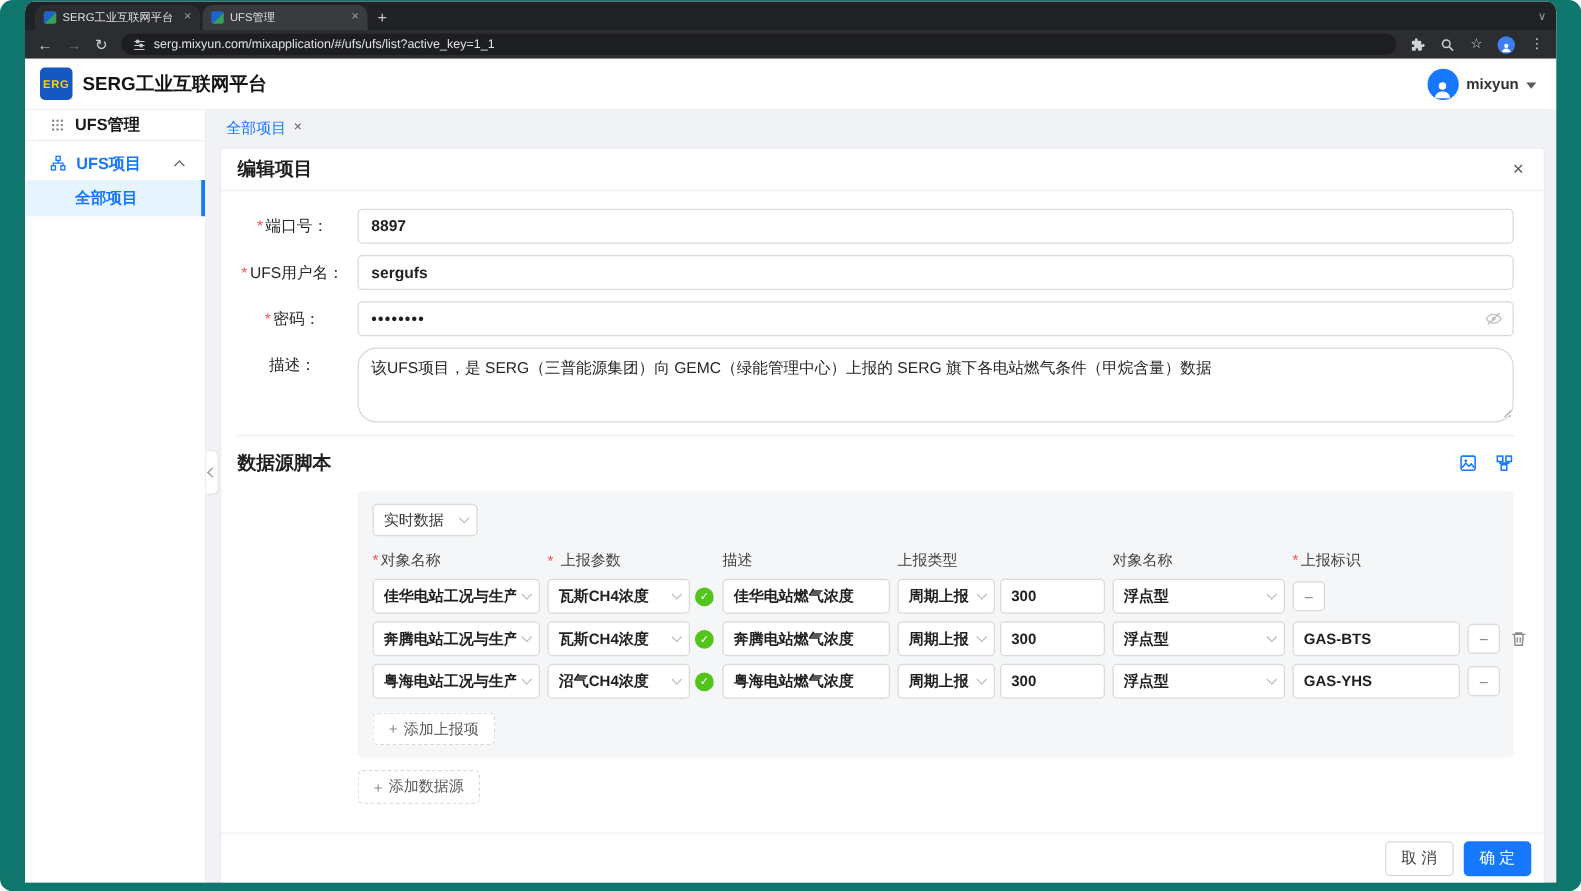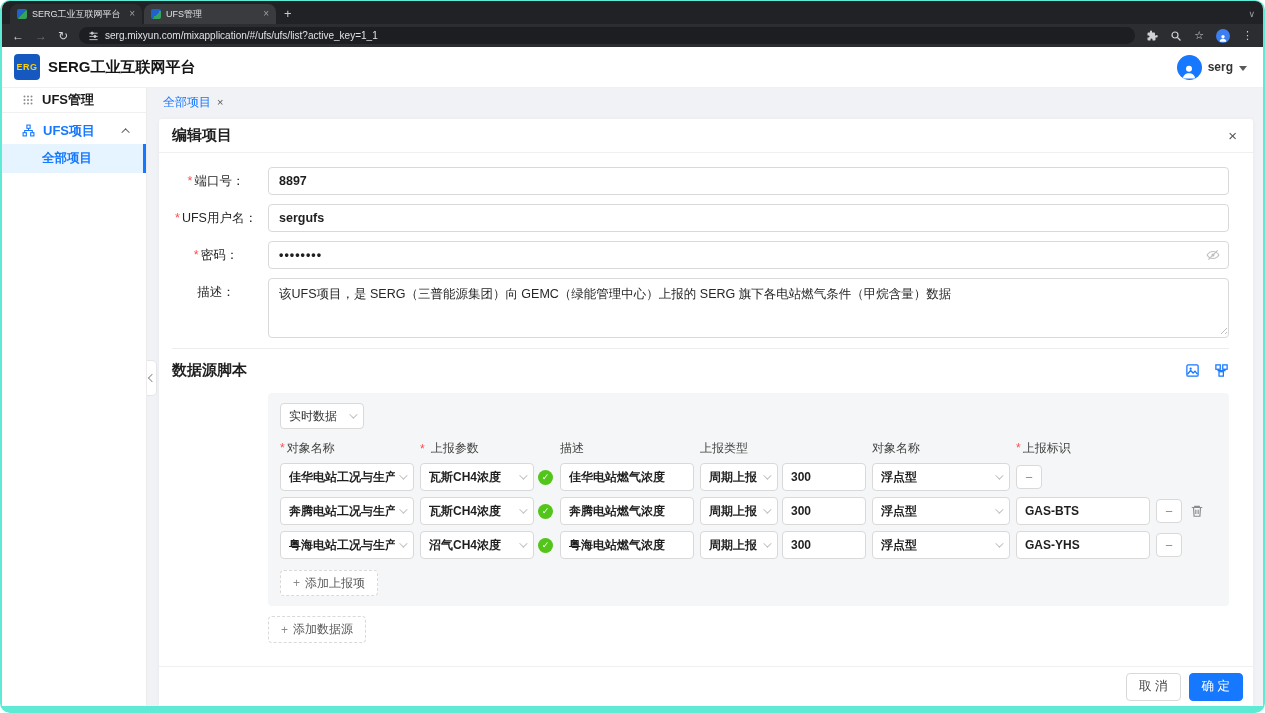--- a/index.html
+++ b/index.html
@@ -1,17 +1,17 @@
 <!DOCTYPE html>
 <html><head>
 <meta charset="utf-8">
 <style>
   * { box-sizing: border-box; margin: 0; padding: 0; }
   html,body { width:1265px; height:713px; font-family:"Liberation Sans","DejaVu Sans",sans-serif; }
-  .win { width:1265px; height:713px; background:#5eead4; border-radius:10px; padding:1px 2px 7px; display:flex; flex-direction:column; overflow:hidden; }
+  .win { width:1265px; height:713px; background:#0f766e; border-radius:10px; padding:1px 20px 7px; display:flex; flex-direction:column; overflow:hidden; }
   .browser { flex:1; display:flex; flex-direction:column; border-radius:8px 8px 0 0; overflow:hidden; background:#fff; min-height:0; }
 
   
   .tabstrip { height:23px; background:#212225; display:flex; align-items:flex-end; padding:0 8px; }
   .tab { height:20px; width:132px; border-radius:8px 8px 0 0; display:flex; align-items:center; gap:5px; padding:0 7px; cursor:pointer; }
   .tab.inactive { background:#2c2d30; margin-right:2px; }
   .tab.active { background:#3a3b3f; }
   .favicon { width:10px; height:10px; border-radius:2px; background:linear-gradient(135deg,#1e63c9 55%,#35a35a 55%); flex:none; }
   .tab .t-title { flex:1; font-size:9px; color:#dfe1e5; white-space:nowrap; overflow:hidden; }
   .tab .t-close { font-size:10px; color:#9aa0a6; line-height:1; }
@@ -69,21 +69,21 @@
   .frow { display:flex; align-items:center; margin-bottom:9px; }
   .frow.top { align-items:flex-start; }
   .lbl { width:88px; flex:none; text-align:center; font-size:12.5px; color:#262626; }
   .lbl::after { content:"："; }
   .req::before { content:"*"; color:#ff4d4f; margin-right:2px; }
   .frow.top .lbl { padding-top:6px; }
   .inp-wrap { flex:1; margin-left:8px; position:relative; display:flex; }
   .inp { width:100%; height:28px; border:1px solid #d9d9d9; border-radius:4px; padding:0 10px; font-size:12.5px; font-weight:600; color:#1f1f1f; font-family:inherit; outline:none; background:#fff; }
   .inp.pwd { padding-right:30px; letter-spacing:1px; }
   .eye-btn { position:absolute; right:9px; top:7px; background:none; border:none; cursor:pointer; line-height:0; }
-  .txa { width:100%; height:60px; border:1px solid #d9d9d9; border-radius:4px; padding:5px 10px; font-size:12.5px; color:#262626; line-height:1.7; font-family:inherit; resize:none; outline:none; }
+  .txa { width:100%; height:60px; border:1px solid #d9d9d9; border-radius:15px; padding:5px 10px; font-size:12.5px; color:#262626; line-height:1.7; font-family:inherit; resize:none; outline:none; }
   .resize-grip { position:absolute; right:2px; bottom:4px; width:9px; height:9px; background:repeating-linear-gradient(135deg,transparent 0 2px,#bdbdbd 2px 3px); clip-path:polygon(100% 0,100% 100%,0 100%); pointer-events:none; }
 
   .divider { border:none; border-top:1px solid #ededed; margin:10px 0; }
   .section-head { display:flex; align-items:center; justify-content:space-between; height:22px; }
   .section-head .s-title { font-size:15px; font-weight:bold; color:#1f1f1f; }
   .s-icons { display:flex; align-items:center; gap:14px; }
   .s-icons button { background:none; border:none; cursor:pointer; line-height:0; }
 
   
   .ds-panel { margin:12px 0 0 96px; background:#f5f6f7; border-radius:4px; padding:10px 12px; }
@@ -184,21 +184,21 @@
       <div class="app-title">SERG工业互联网平台</div>
       <div class="hdr-right">
         <span class="user-avatar">
           <svg width="18" height="18" viewBox="0 0 24 24">
               <g fill="#fff">
                 <circle cx="12" cy="9" r="4"></circle>
                 <path d="M4 22c0-4.4 3.6-7 8-7s8 2.6 8 7z"></path>
               </g>
             </svg>
         </span>
-        <span class="user-name">serg</span>
+        <span class="user-name">mixyun</span>
         <span class="caret-down"></span>
       </div>
     </div>
 
     <div class="app-body">
 
       <aside class="sidebar">
         <div class="side-app">
           <svg width="12" height="12" viewBox="0 0 24 24">
               <g fill="#8c8c8c">

